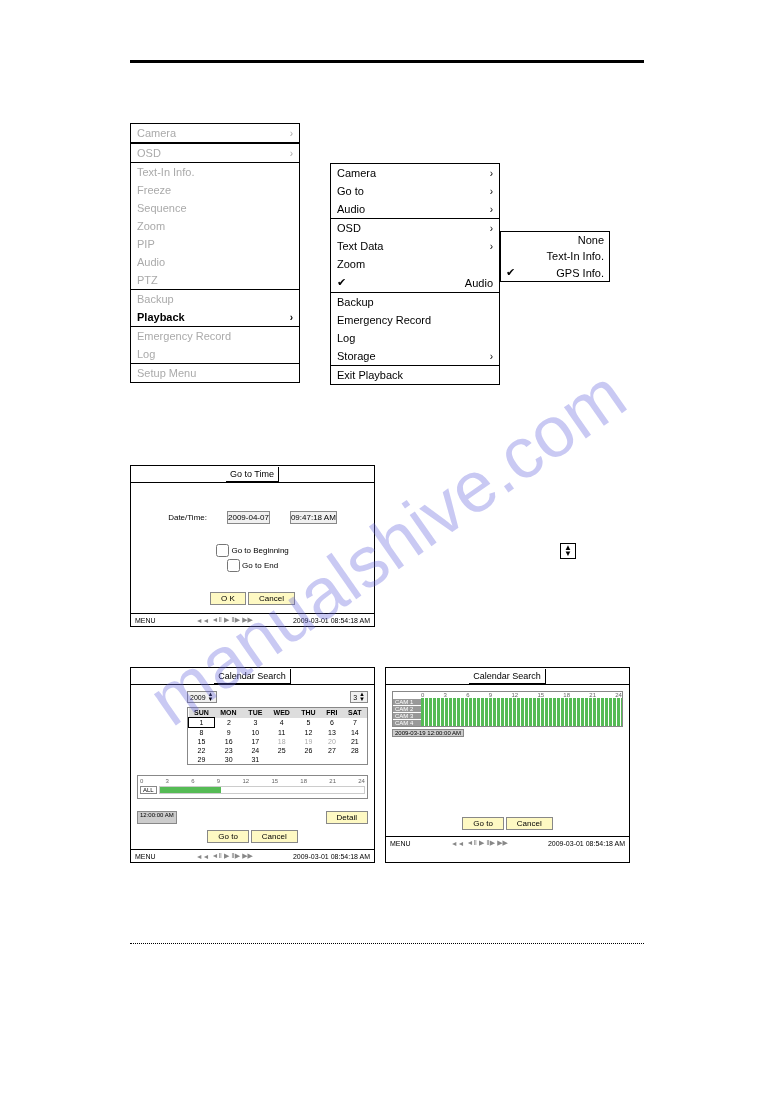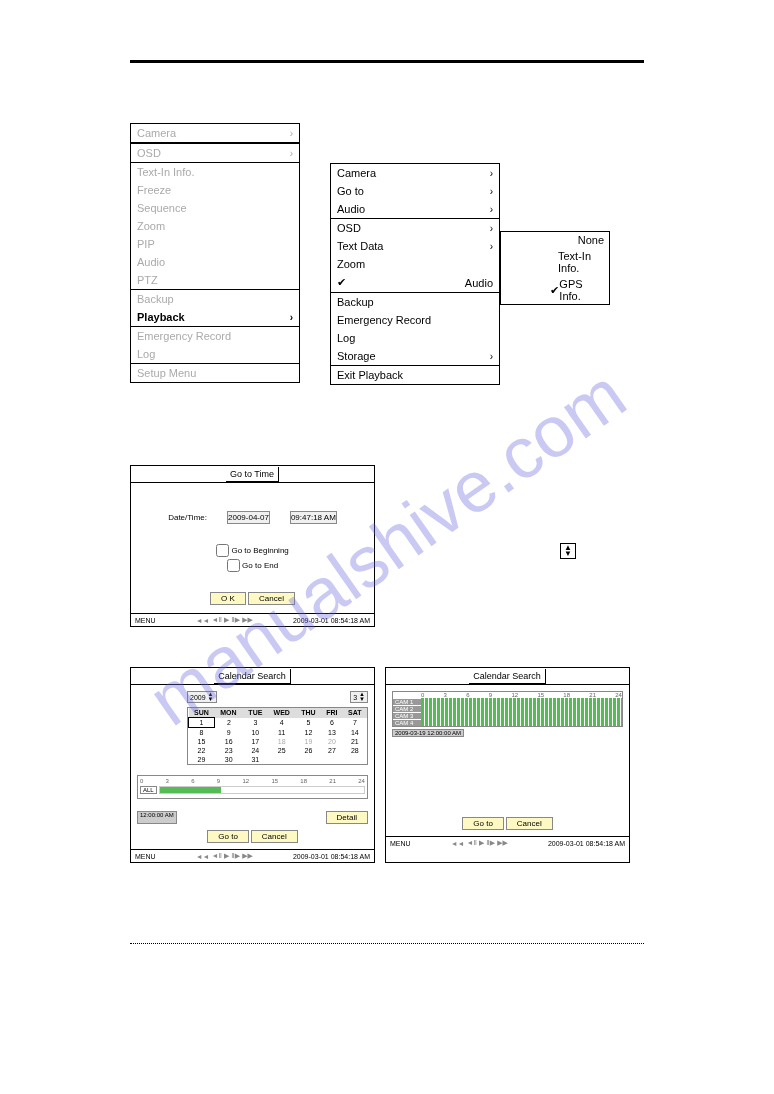--- a/index.html
+++ b/index.html
@@ -11,21 +11,21 @@
   .menu-item { padding: 3px 6px; border-bottom: 1px solid #000; display: flex; justify-content: space-between; align-items: center; font-size: 11px; }
   .menu-item.nb { border-bottom: none; }
   .menu-item.sep { border-top: 1px solid #000; }
   .menu-item .txt { }
   .menu-item .arr { font-size: 10px; }
   .disabled { color: #aaa; }
   .active { color: #000; font-weight: bold; }
   .normal { color: #000; }
   .check { width: 10px; display: inline-block; }
   .submenu { width: 110px; border: 1px solid #000; font-size: 11px; }
-  .submenu .menu-item { padding: 2px 5px; margin-left: 44px; }
+  .submenu .menu-item { padding: 2px 5px; }
   .menu2-wrap { display: flex; align-items: flex-start; }
   .submenu-offset { margin-top: 68px; }
 
   .dialog { border: 1px solid #000; width: 245px; background: #fff; }
   .dialog-title { background: #fff; border-bottom: 1px solid #000; padding: 2px 4px; font-size: 9px; display: inline-block; border-right: 1px solid #000; }
   .dialog-titlebar { border-bottom: 1px solid #000; text-align: center; }
   .dialog-body { padding: 8px; text-align: center; font-size: 8px; }
   .dialog-body .row-dt { display: flex; gap: 20px; justify-content: center; align-items: center; margin: 20px 0; }
   .field { border: 1px solid #888; padding: 1px 0; font-size: 8px; background: #f0f0f0; }
   .cb-row { text-align: center; font-size: 8px; margin: 2px 0; }

